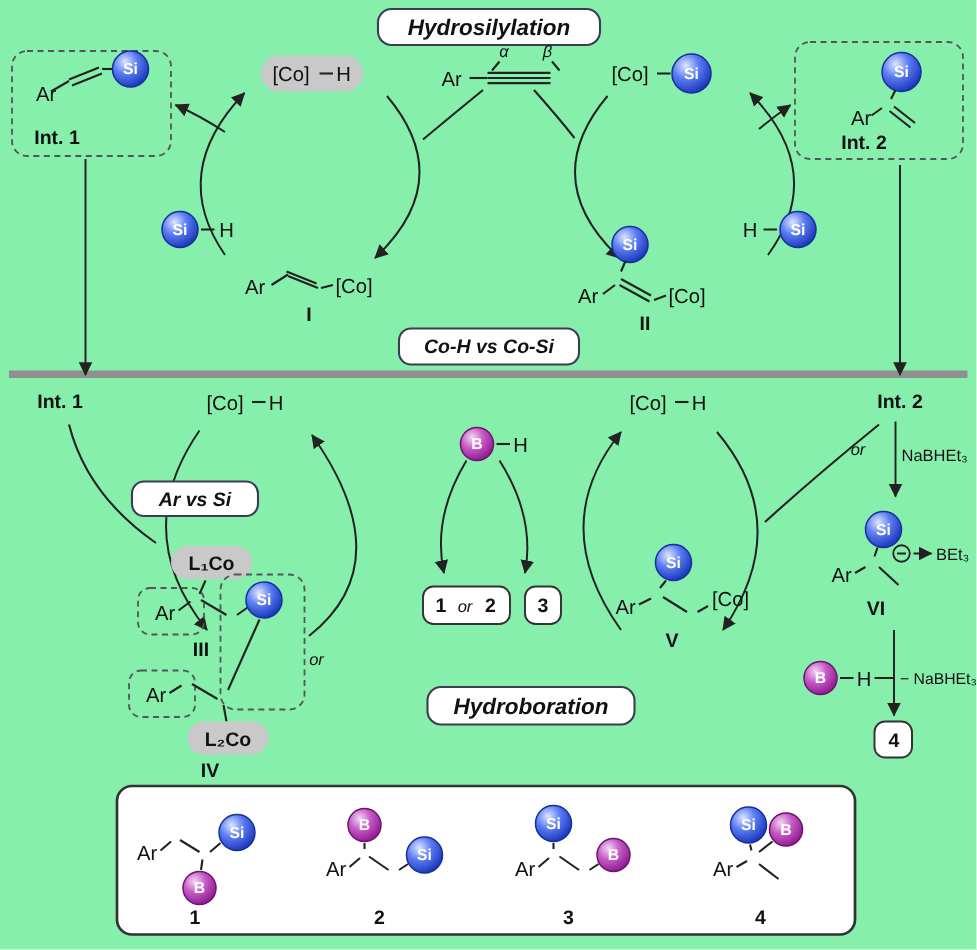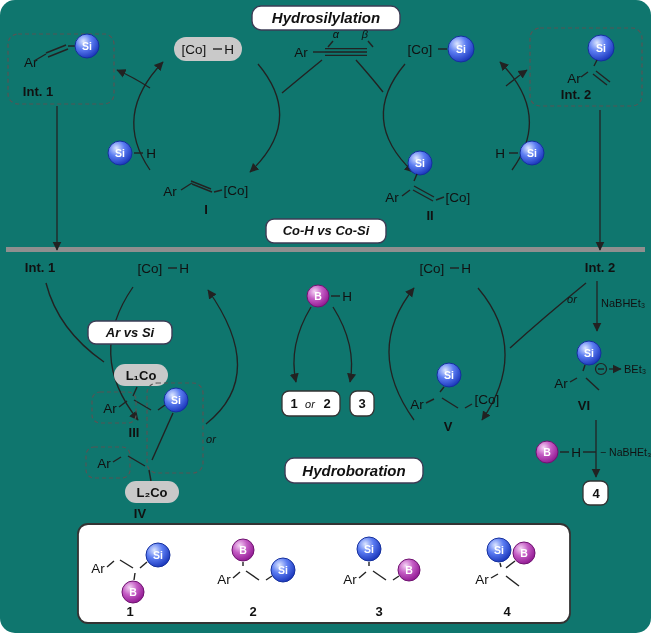--- a/index.html
+++ b/index.html
@@ -1,16 +1,16 @@
 <!DOCTYPE html>
 <html><head>
 <meta charset="utf-8">
 <style>
   html,body{margin:0;padding:0;background:#fff;}
-  .canvas{width:651px;height:633px;position:relative;background:#0f766e;font-family:"Liberation Sans",sans-serif;border-radius:15px;}
+  .canvas{width:651px;height:633px;position:relative;background:#86efac;font-family:"Liberation Sans",sans-serif;}
   svg text{font-family:"Liberation Sans",sans-serif;fill:#111;font-size:13.5px;}
   .atom{font-size:13.5px;}
   .lbl{font-size:13px;font-weight:bold;}
   .ital{font-style:italic;}
   .small{font-size:11px;}
   .tiny{font-size:10.5px;}
   .titletxt{font-size:15px;font-weight:bold;font-style:italic;}
   .vstxt{font-size:13px;font-weight:bold;font-style:italic;}
   .bond{stroke:#222;stroke-width:1.4;fill:none;}
   .arrow{stroke:#222;stroke-width:1.3;fill:none;marker-end:url(#ah);}

